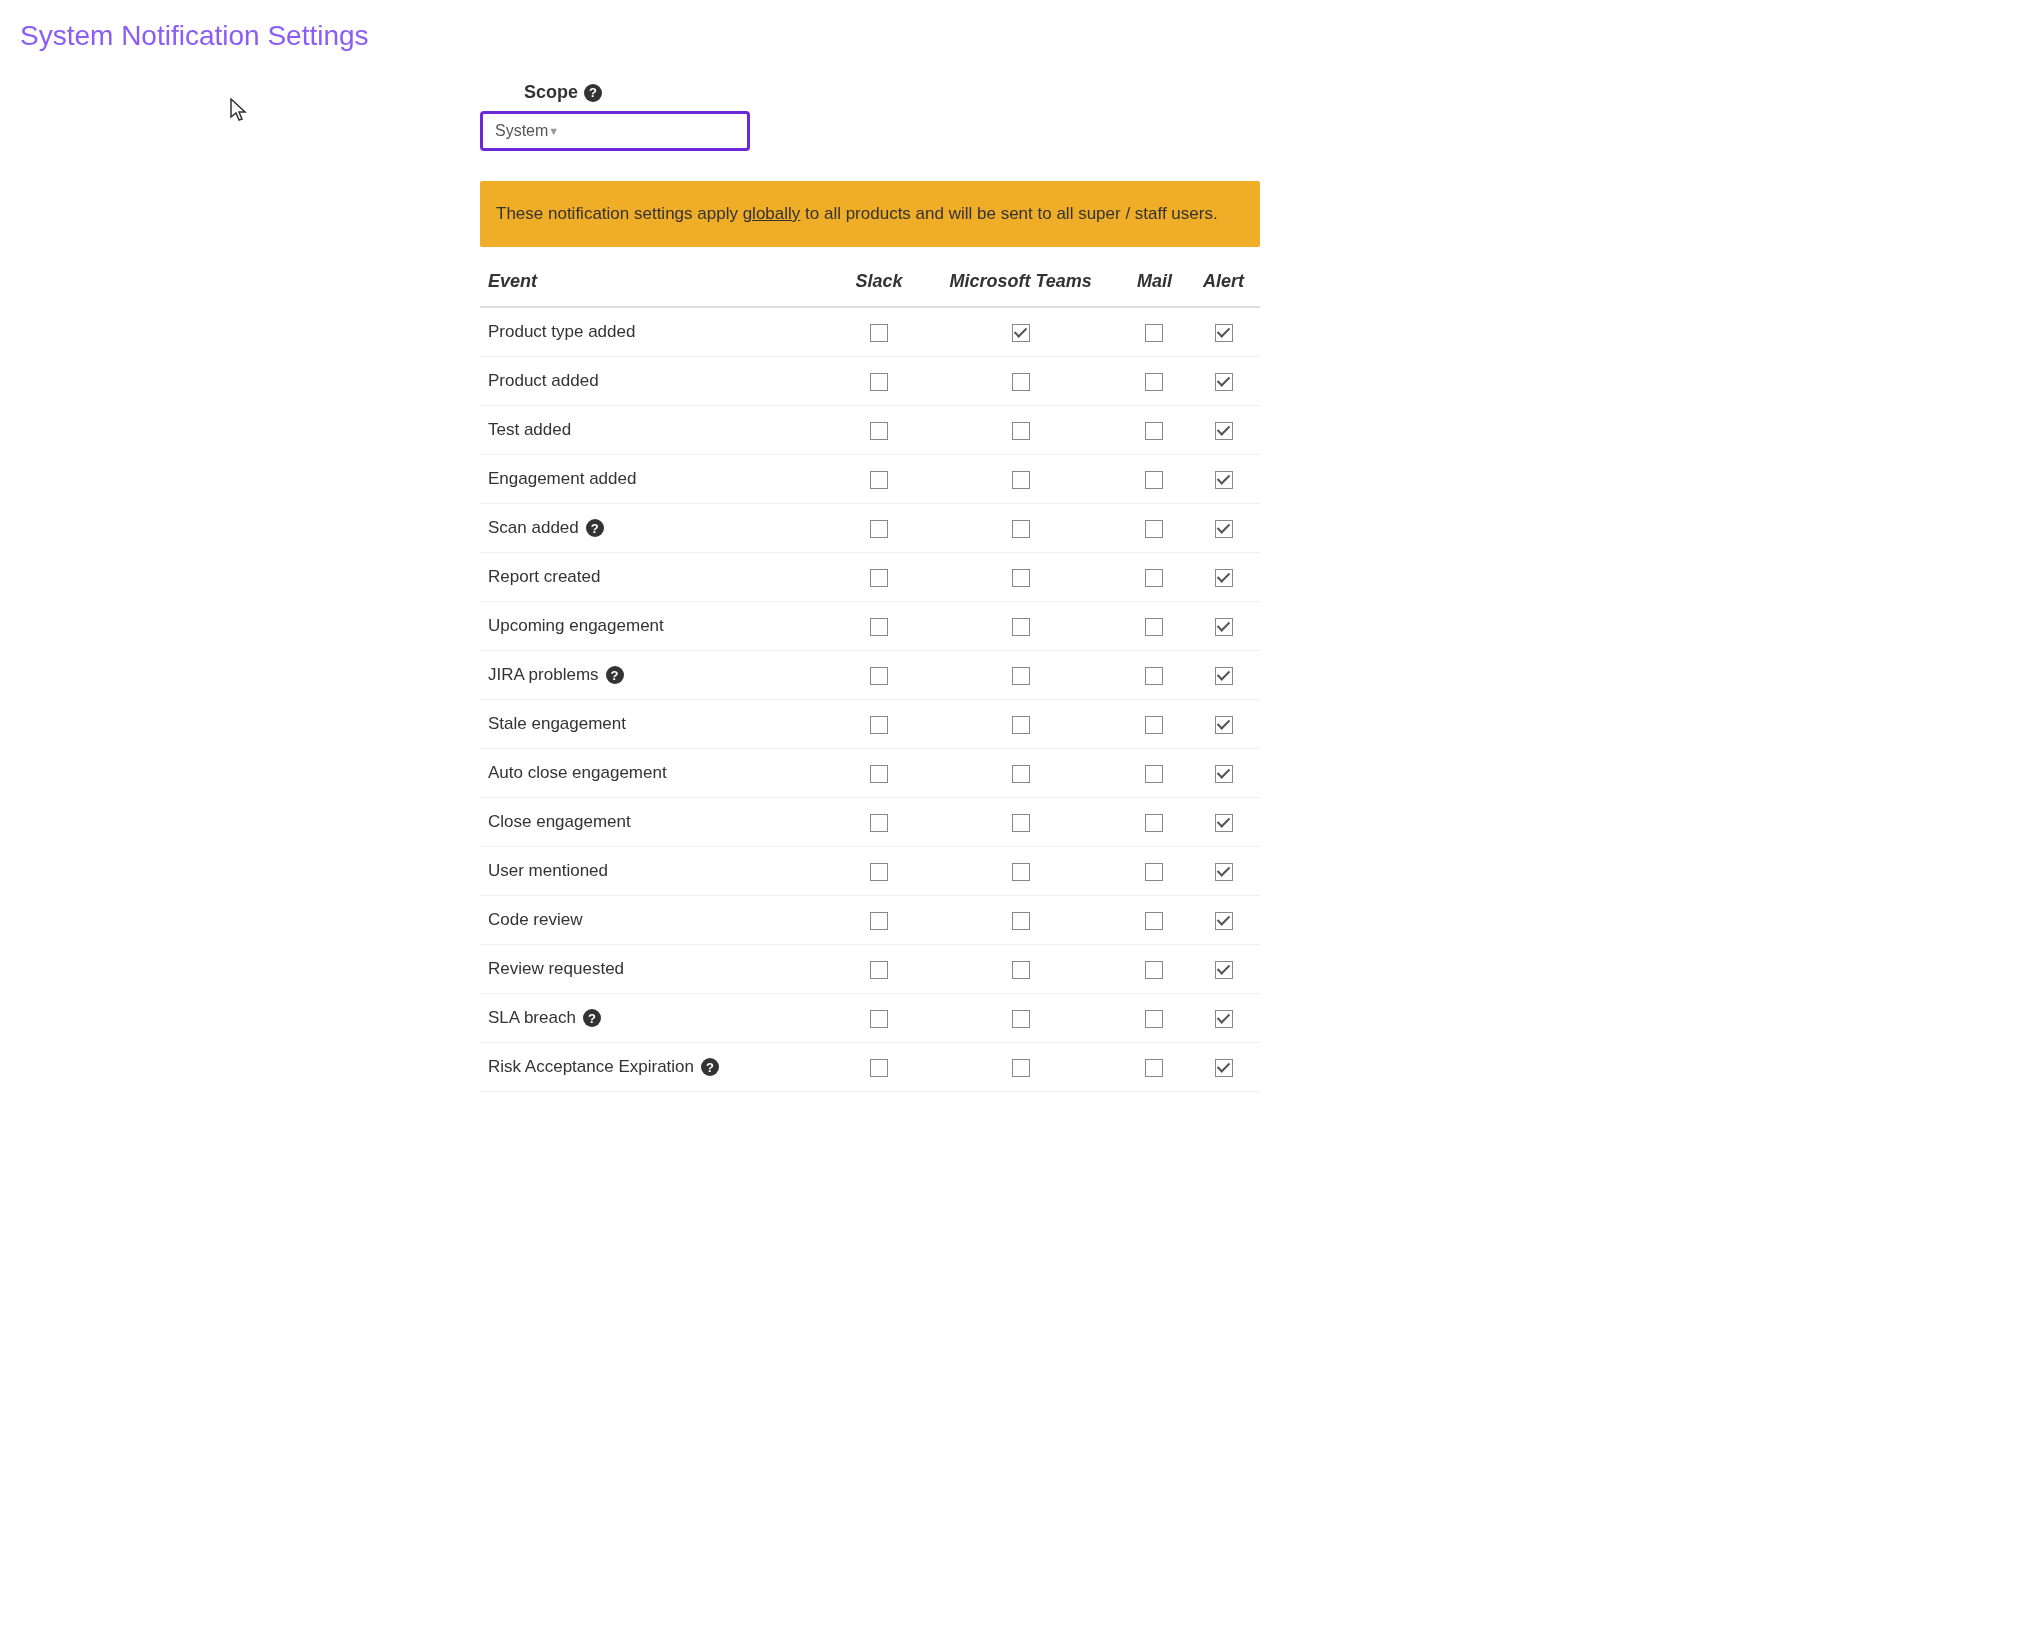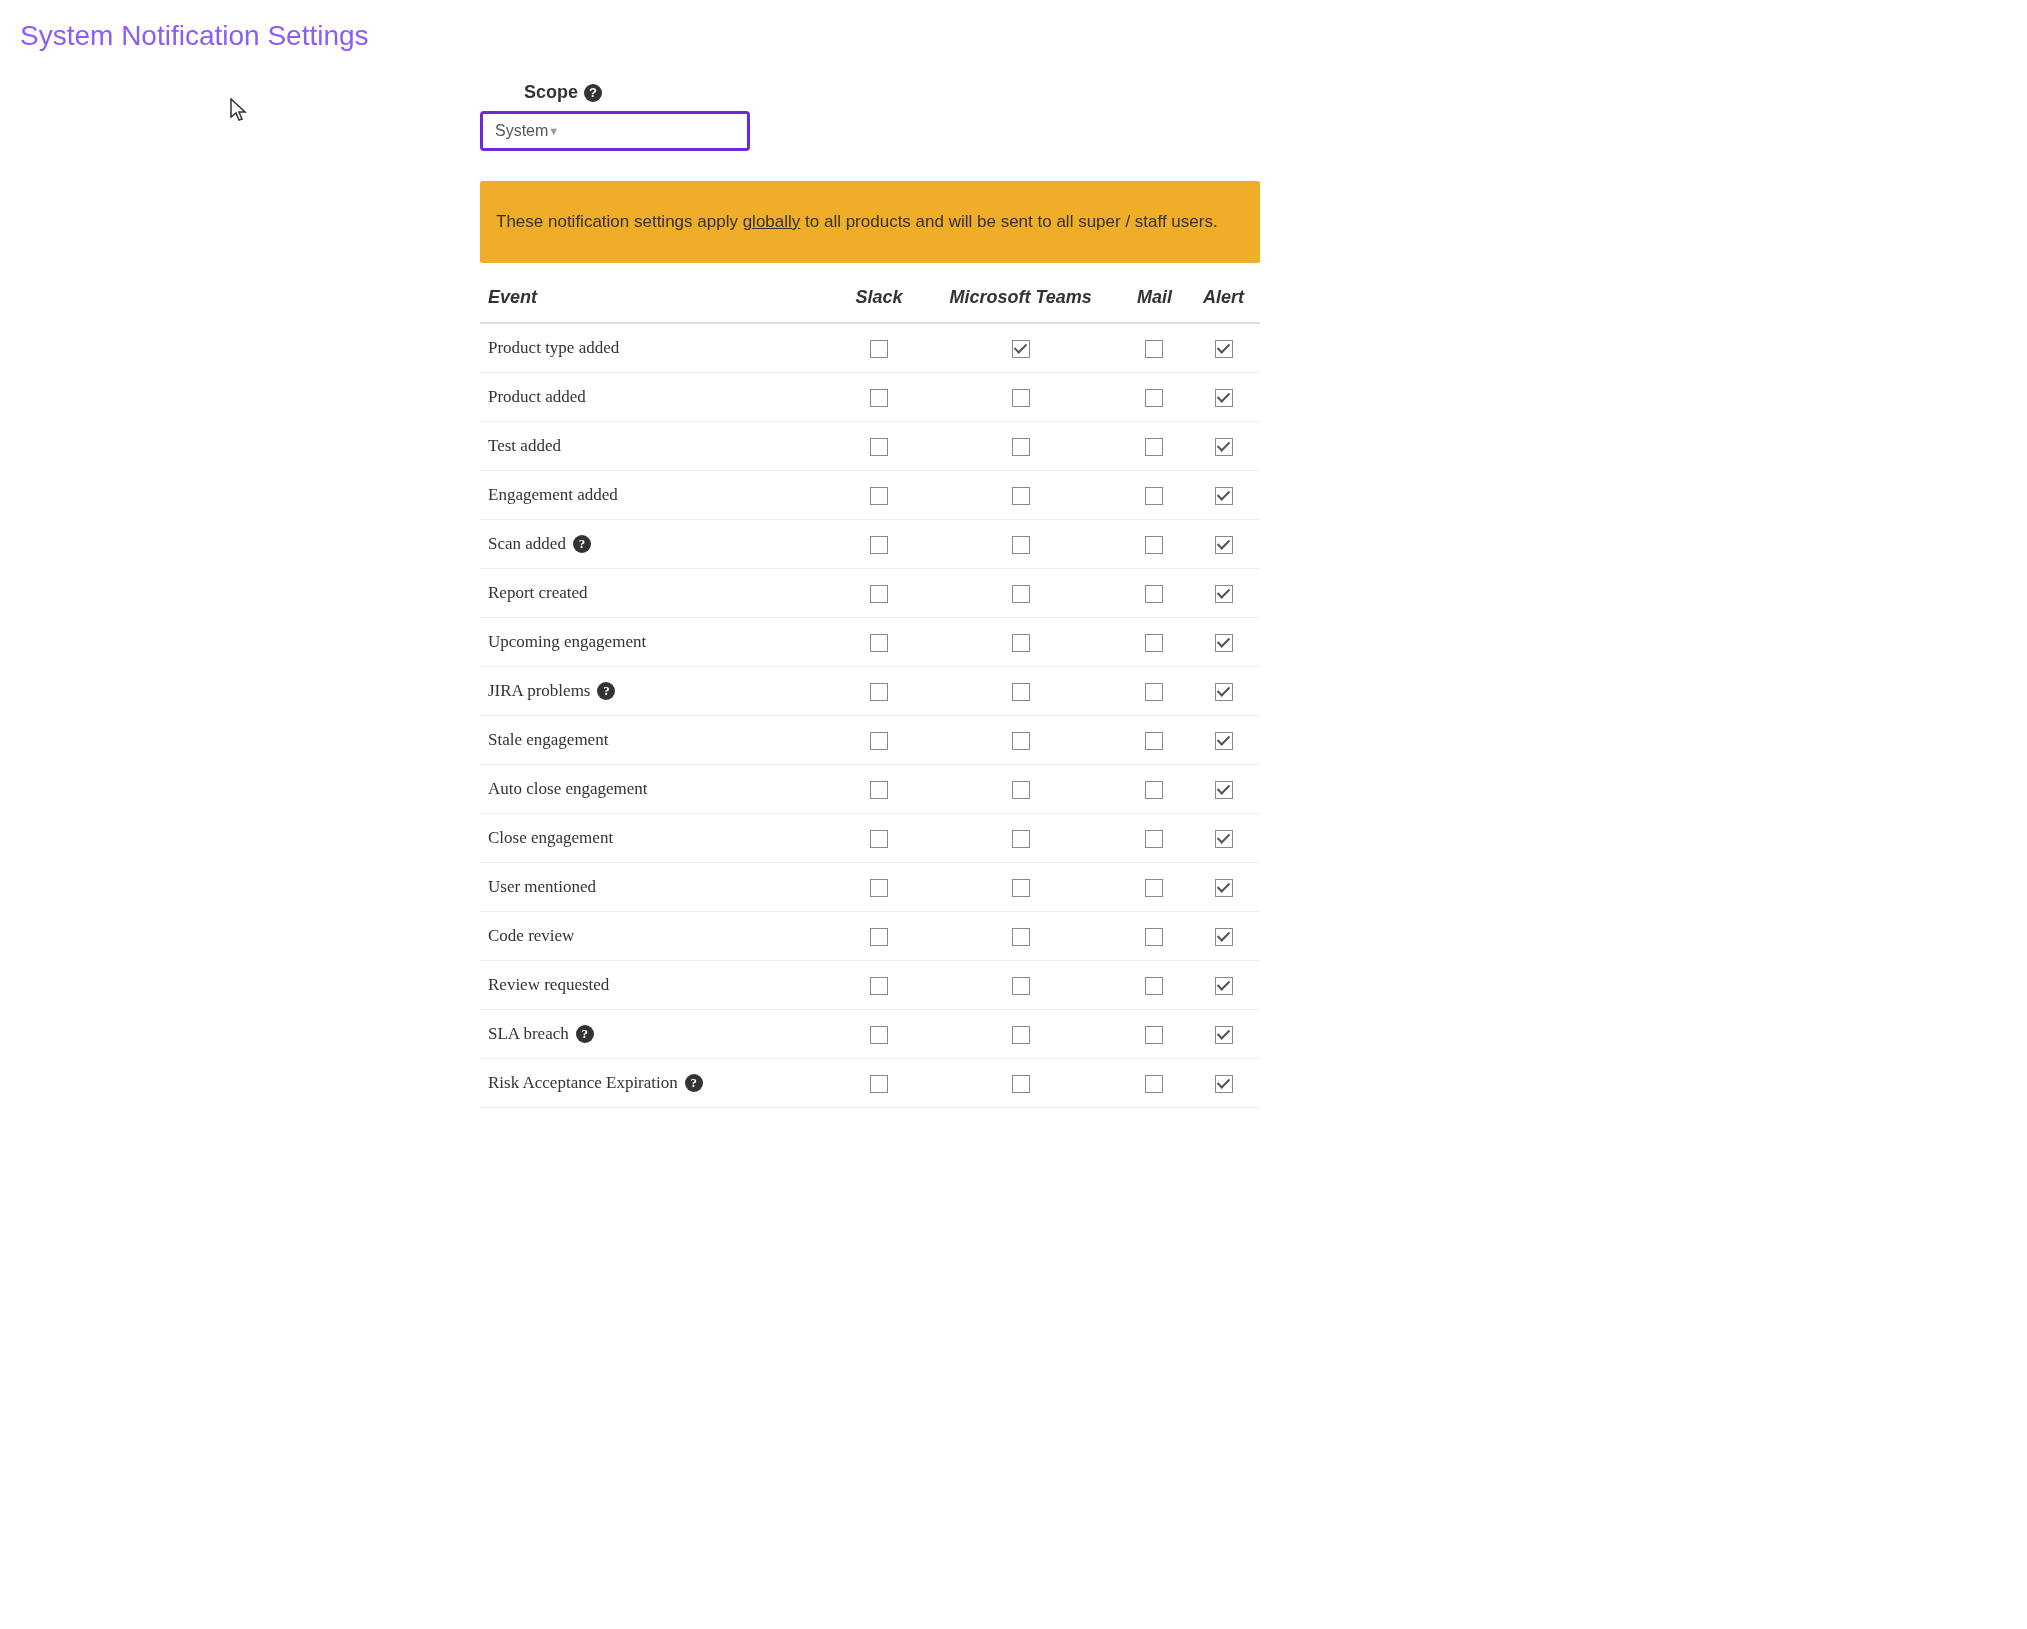--- a/index.html
+++ b/index.html
@@ -63,21 +63,21 @@
     }
     .scope-select-value {
       color: #555;
     }
     .dropdown-caret {
       color: #999;
       font-size: 11px;
     }
     .banner {
       background: #f0ad27;
-      padding: 31px 16px;
+      padding: 23px 16px;
       border-radius: 2px;
       margin-bottom: 10px;
       font-size: 17px;
       color: #333;
     }
     .banner .underline {
       text-decoration: underline;
     }
     table.notifications {
       width: 100%;
@@ -94,21 +94,20 @@
     table.notifications th.col-event { width: 46%; text-align: left; }
     table.notifications th.col-check { text-align: center; }
     table.notifications td {
       padding: 14px 8px;
       border-bottom: 1px solid #eee;
       font-size: 17px;
       vertical-align: middle;
     }
     table.notifications td.event-cell {
       color: #333;
-      font-family: Liberation Serif, serif;
     }
     .event-label-wrap {
       display: flex;
       align-items: center;
       gap: 7px;
     }
     table.notifications td.check-cell {
       text-align: center;
     }
     .chk {

